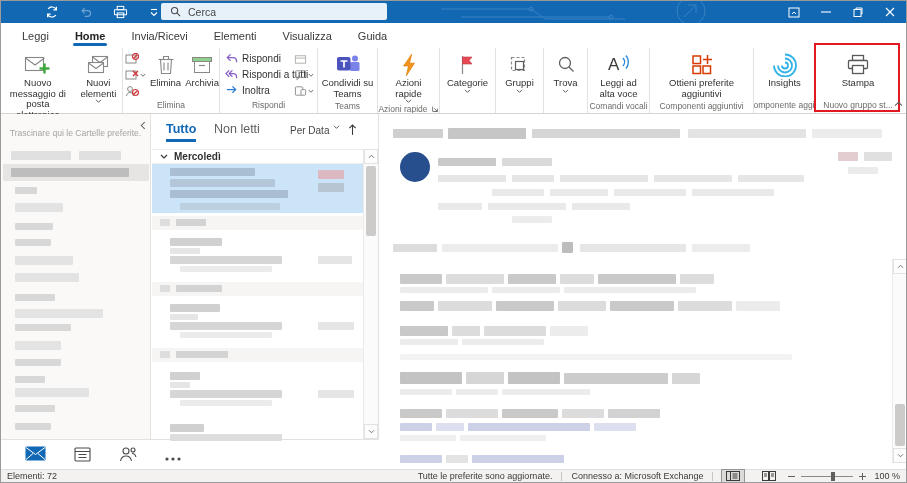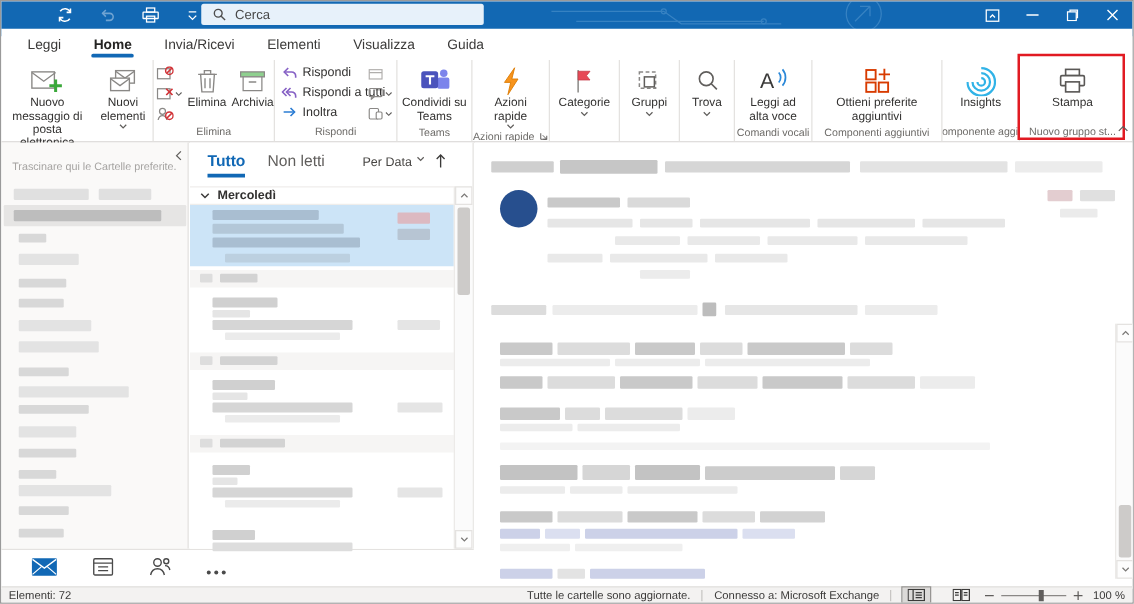--- a/index.html
+++ b/index.html
@@ -741,21 +741,21 @@
     <span class="sbtn" style="bottom:0">
         <svg width="7" height="5" viewBox="0 0 8 6">
           <path d="M1 1.5l3 3 3-3" fill="none" stroke="#7a7876" stroke-width="1.2"></path>
         </svg>
       </span>
   </div>
 </div>
 
 <div class="statusbar">
   <span>Elementi: 72</span>
-  <span style="margin-left:auto">Tutte le cartelle sono aggiornate.</span>
+  <span style="margin-left:auto">Tutte le preferite sono aggiornate.</span>
   <span class="sep"></span>
   <span>Connesso a: Microsoft Exchange</span>
   <span class="sep"></span>
   <span class="vtog on">
       <svg width="14" height="10" viewBox="0 0 14 10">
         <g fill="none" stroke="#3b3a39">
           <rect x="0.5" y="0.5" width="13" height="9"></rect>
           <path d="M4.5 0.5v9M6.5 3h5M6.5 5h5M6.5 7h5"></path>
         </g>
       </svg>

